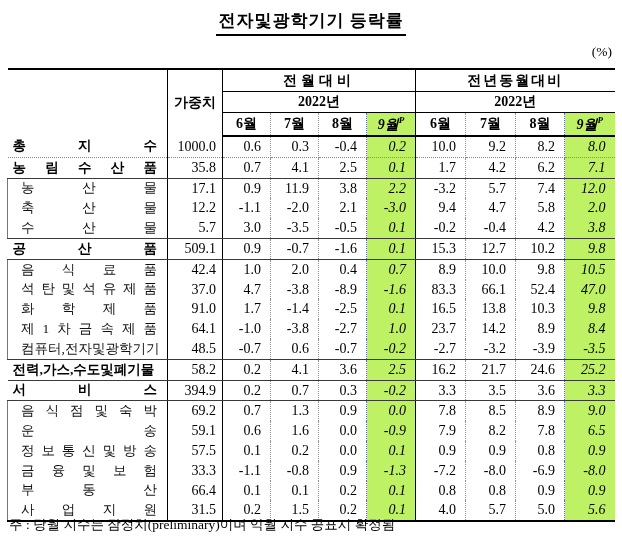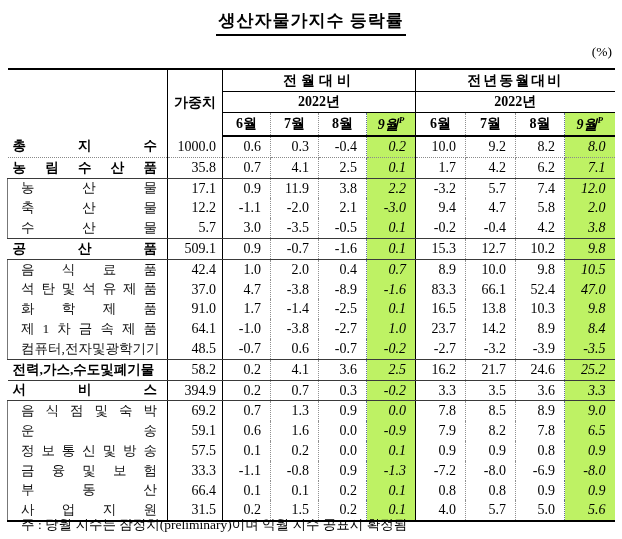--- a/index.html
+++ b/index.html
@@ -31,28 +31,28 @@
   td.num{text-align:right;padding:0 9px 0 0;height:19.8px;line-height:19.8px;}
   td.weight{border-right:1px solid #000;padding-right:6px;}
   td.label-cell{border-right:1px solid #000;padding:0;}
   tr.sub td.label-cell{border-left:1px solid #777;margin-top:20px;}
   .label{display:block;text-align:justify;text-align-last:justify;white-space:nowrap;
          overflow:hidden;font-size:13.5px;padding:0 10px 0 5px;}
   tr.sub .label{padding-left:13px;color:#111;}
   tr.major .label{font-weight:bold;}
   tr.b-dotted td{border-bottom:1px dotted #8a8a8a;margin-top:8px;}
   tr.b-solid td{border-bottom:1px solid #3a3a3a;}
-  .footnote{position:absolute;left:21px;top:516px;font-size:13.5px;}
+  .footnote{position:absolute;left:9px;top:516px;font-size:13.5px;}
 </style>
 </head>
 <body>
 
 <div class="page">
   <div class="title-wrap">
-    <span class="title">생산자물가지수 등락률</span>
+    <span class="title">전자및광학기기 등락률</span>
   </div>
   <div class="unit">(%)</div>
 
   <table>
     <colgroup>
       <col class="c-label">
         <col class="c-weight">
       <col class="c-m">
         <col class="c-m">
         <col class="c-m">

